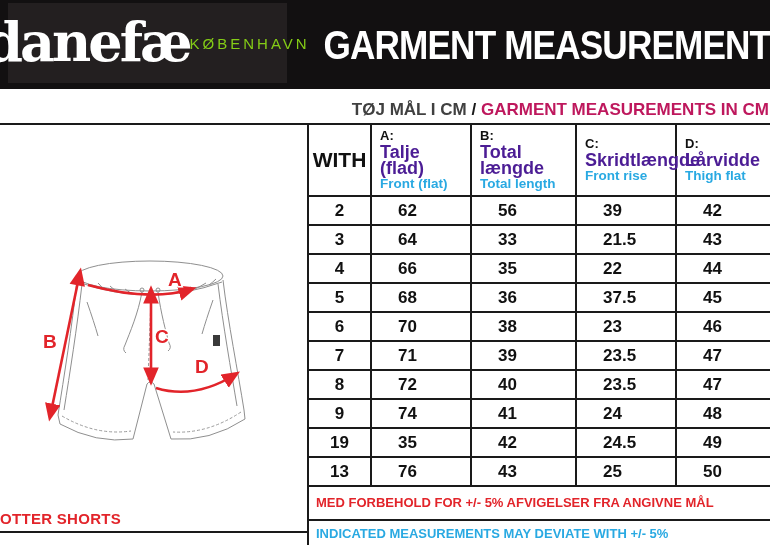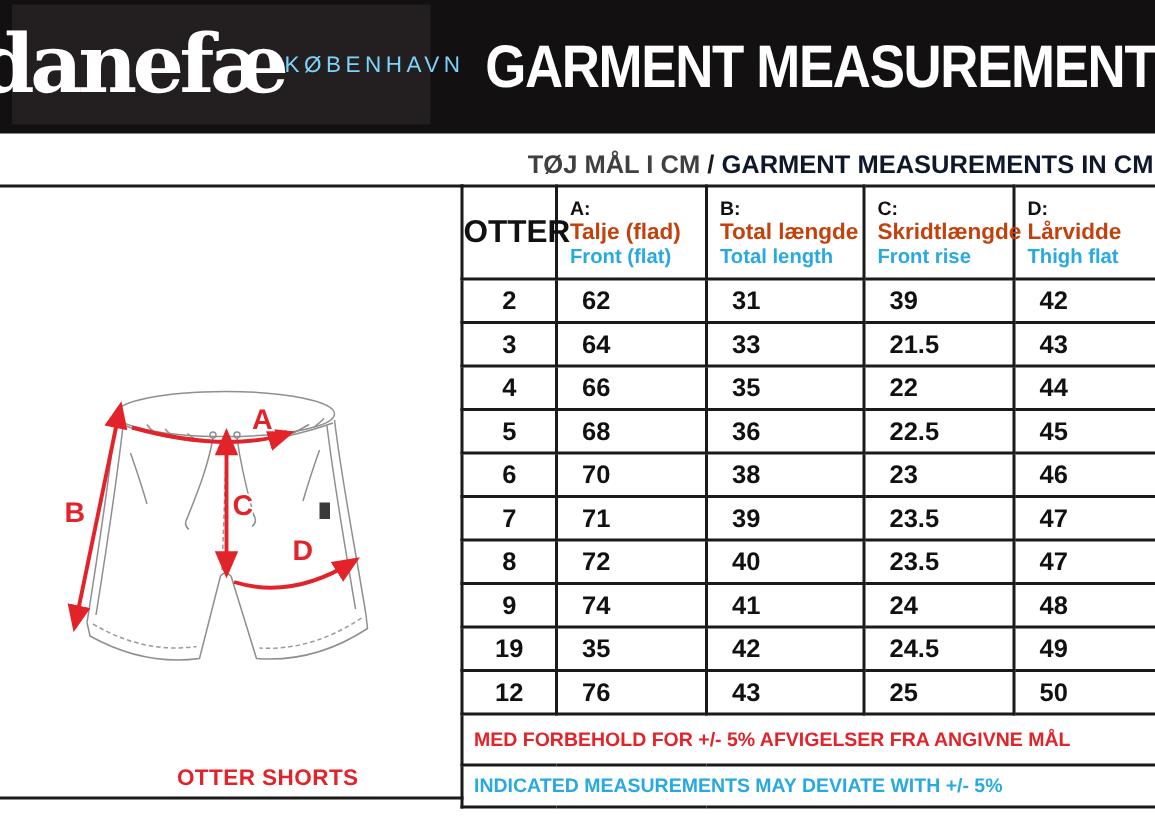--- a/index.html
+++ b/index.html
@@ -5,55 +5,55 @@
   html,body{margin:0;padding:0;background:#fff;}
   #page{position:relative;width:770px;height:545px;background:#ffffff;overflow:hidden;
         font-family:"Liberation Sans",sans-serif;}
 
   
   .banner{position:absolute;left:0;top:8;width:770px;height:89px;background:#121011;}
   .logo-box{position:absolute;left:8px;top:3px;width:279px;height:80px;background:#231f20;
             display:flex;flex-direction:row;align-items:center;justify-content:center;}
   .brand{font-family:"DejaVu Serif",serif;font-weight:bold;font-size:54px;line-height:.92;
          color:#ffffff;letter-spacing:-3px;}
-  .city{color:#7dd3fc;font-size:15px;letter-spacing:3px;margin-top:1px;}
+  .city{color:#84cc16;font-size:15px;letter-spacing:3px;margin-top:1px;}
   .banner-title{position:absolute;left:295px;top:22px;width:475px;height:46px;
                 color:#ffffff;font-weight:bold;font-size:40px;line-height:46px;text-align:center;
                 white-space:nowrap;letter-spacing:-1px;transform:scaleX(.88);transform-origin:50% 50%;}
 
   
   .subtitle{position:absolute;left:290px;top:98px;width:479px;height:24px;text-align:right;
             font-weight:bold;font-size:17px;line-height:24px;white-space:nowrap;}
   .sub-red{color:#404040;}
   .sub-sep{color:#1a1a1a;}
-  .sub-blue{color:#0f172a;}
+  .sub-blue{color:#be185d;}
 
   
   .hline{position:absolute;left:0;width:309px;height:2px;background:#1a1a1a;}
   .hline.top{top:123px;}
   .hline.bottom{top:531px;}
 
   
   .tbl-wrap{position:absolute;left:307px;top:123px;width:463px;overflow:visible;}
   table{border-collapse:collapse;table-layout:fixed;width:466px;}
   td,th{border:2px solid #1a1a1a;padding:0;margin:0;}
   th{vertical-align:middle;}
   .size-h{width:63px;text-align:center;font-size:21px;font-weight:bold;color:#111;height:54px;}
   .col-h{text-align:left;padding:3px 2px 3px 8px;height:54px;}
   .col-letter{color:#111;font-size:13px;font-weight:bold;line-height:16px;}
-  .col-da{color:#c2410c;font-size:15px;font-weight:bold;line-height:16px;}
+  .col-da{color:#4c1d95;font-size:18px;font-weight:bold;line-height:16px;}
   .col-en{color:#29a9e2;font-size:13.5px;font-weight:bold;line-height:16px;}
   td.size-cell{height:27px;text-align:center;font-size:17px;font-weight:bold;color:#111;line-height:1;}
-  td.val-cell{height:27px;text-align:left;padding-left:16px;font-size:17px;font-weight:bold;color:#111;line-height:1;}
+  td.val-cell{height:27px;text-align:left;padding-left:26px;font-size:17px;font-weight:bold;color:#111;line-height:1;}
   td.note-red{height:32px;color:#e2242a;font-weight:bold;font-size:13px;padding-left:7px;line-height:1.05;}
   td.note-blue{height:26px;color:#29a9e2;font-weight:bold;font-size:13px;padding-left:7px;line-height:1.05;}
 
   
   .diagram-svg{position:absolute;left:30px;top:252px;width:225px;height:196px;}
-  .product{position:absolute;left:0;top:510px;width:357px;text-align:center;
+  .product{position:absolute;left:0;top:510px;width:357px;
            color:#e2242a;font-weight:bold;font-size:15px;letter-spacing:.3px;}
   .sketch{stroke:#8f8f8f;stroke-width:1;fill:none;}
   .sketch-d{stroke:#9a9a9a;stroke-width:1;fill:none;stroke-dasharray:3,2;}
   .marrow{stroke:#e2242a;stroke-width:2.6;fill:none;}
   .mlabel{fill:#e2242a;font-family:"Liberation Sans",sans-serif;font-weight:bold;font-size:19px;
           paint-order:stroke;stroke:#ffffff;stroke-width:3px;}
 </style>
 </head>
 <body>
 
@@ -133,21 +133,21 @@
     <table>
       <colgroup>
         <col style="width:63px">
           <col style="width:100px">
           <col style="width:105px">
         <col style="width:100px">
           <col style="width:98px">
       </colgroup>
       <thead>
         <tr id="header-row">
-          <th class="size-h">OTTER</th>
+          <th class="size-h">WITH</th>
         <th class="col-h">
               <div class="col-letter">A:</div>
               <div class="col-da">Talje (flad)</div>
               <div class="col-en">Front (flat)</div>
             </th>
             <th class="col-h">
               <div class="col-letter">B:</div>
               <div class="col-da">Total længde</div>
               <div class="col-en">Total length</div>
             </th>
@@ -160,21 +160,21 @@
               <div class="col-letter">D:</div>
               <div class="col-da">Lårvidde</div>
               <div class="col-en">Thigh flat</div>
             </th>
           </tr>
       </thead>
       <tbody id="tbody">
           <tr>
             <td class="size-cell">2</td>
             <td class="val-cell">62</td>
-            <td class="val-cell">31</td>
+            <td class="val-cell">56</td>
             <td class="val-cell">39</td>
             <td class="val-cell">42</td>
           </tr>
           <tr>
             <td class="size-cell">3</td>
             <td class="val-cell">64</td>
             <td class="val-cell">33</td>
             <td class="val-cell">21.5</td>
             <td class="val-cell">43</td>
           </tr>
@@ -182,21 +182,21 @@
             <td class="size-cell">4</td>
             <td class="val-cell">66</td>
             <td class="val-cell">35</td>
             <td class="val-cell">22</td>
             <td class="val-cell">44</td>
           </tr>
           <tr>
             <td class="size-cell">5</td>
             <td class="val-cell">68</td>
             <td class="val-cell">36</td>
-            <td class="val-cell">22.5</td>
+            <td class="val-cell">37.5</td>
             <td class="val-cell">45</td>
           </tr>
           <tr>
             <td class="size-cell">6</td>
             <td class="val-cell">70</td>
             <td class="val-cell">38</td>
             <td class="val-cell">23</td>
             <td class="val-cell">46</td>
           </tr>
           <tr>
@@ -221,21 +221,21 @@
             <td class="val-cell">48</td>
           </tr>
           <tr>
             <td class="size-cell">19</td>
             <td class="val-cell">35</td>
             <td class="val-cell">42</td>
             <td class="val-cell">24.5</td>
             <td class="val-cell">49</td>
           </tr>
           <tr>
-            <td class="size-cell">12</td>
+            <td class="size-cell">13</td>
             <td class="val-cell">76</td>
             <td class="val-cell">43</td>
             <td class="val-cell">25</td>
             <td class="val-cell">50</td>
           </tr>
         </tbody>
       <tfoot>
         <tr>
           <td class="note-red" colspan="5">MED FORBEHOLD FOR +/- 5% AFVIGELSER FRA ANGIVNE MÅL</td>
         </tr>

